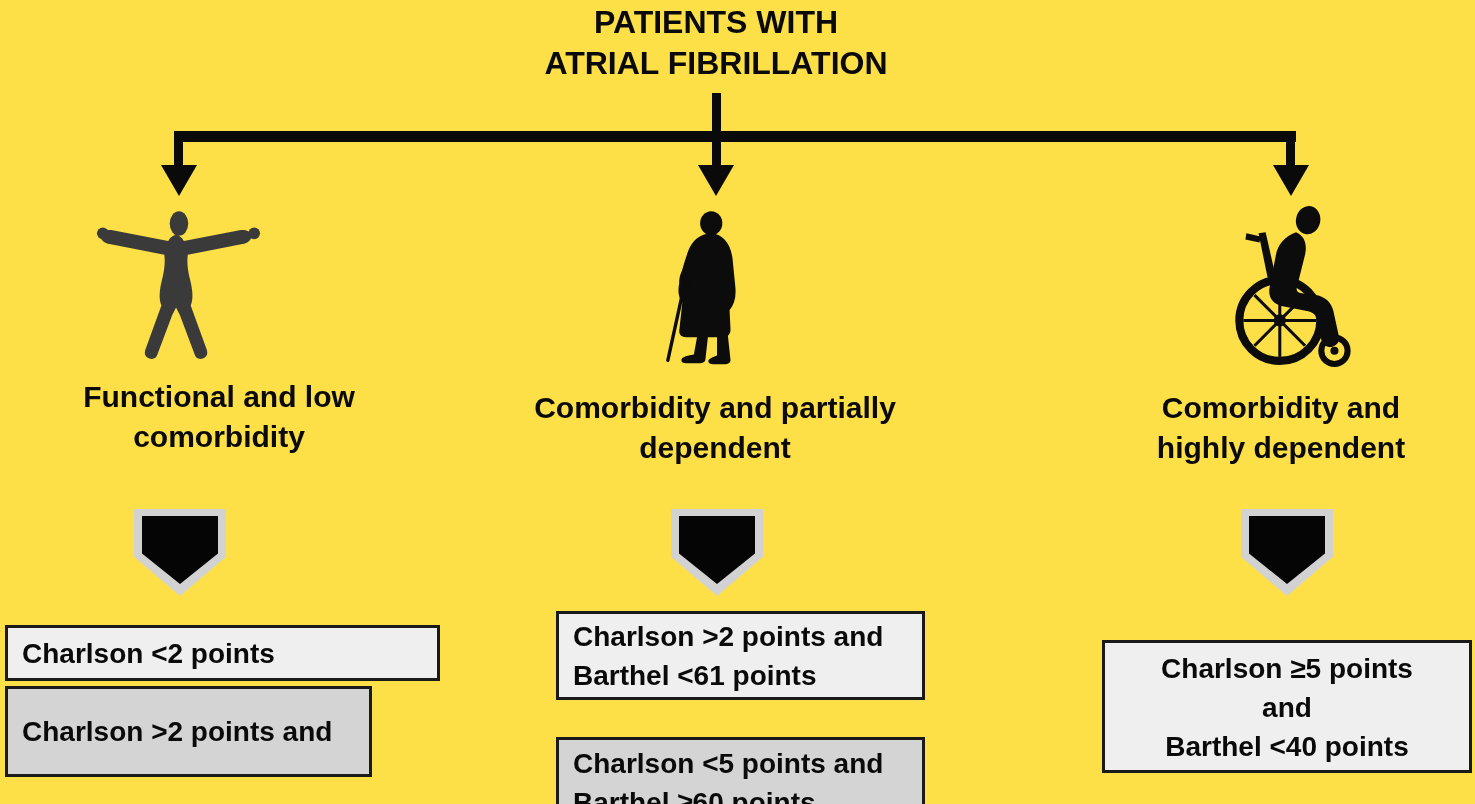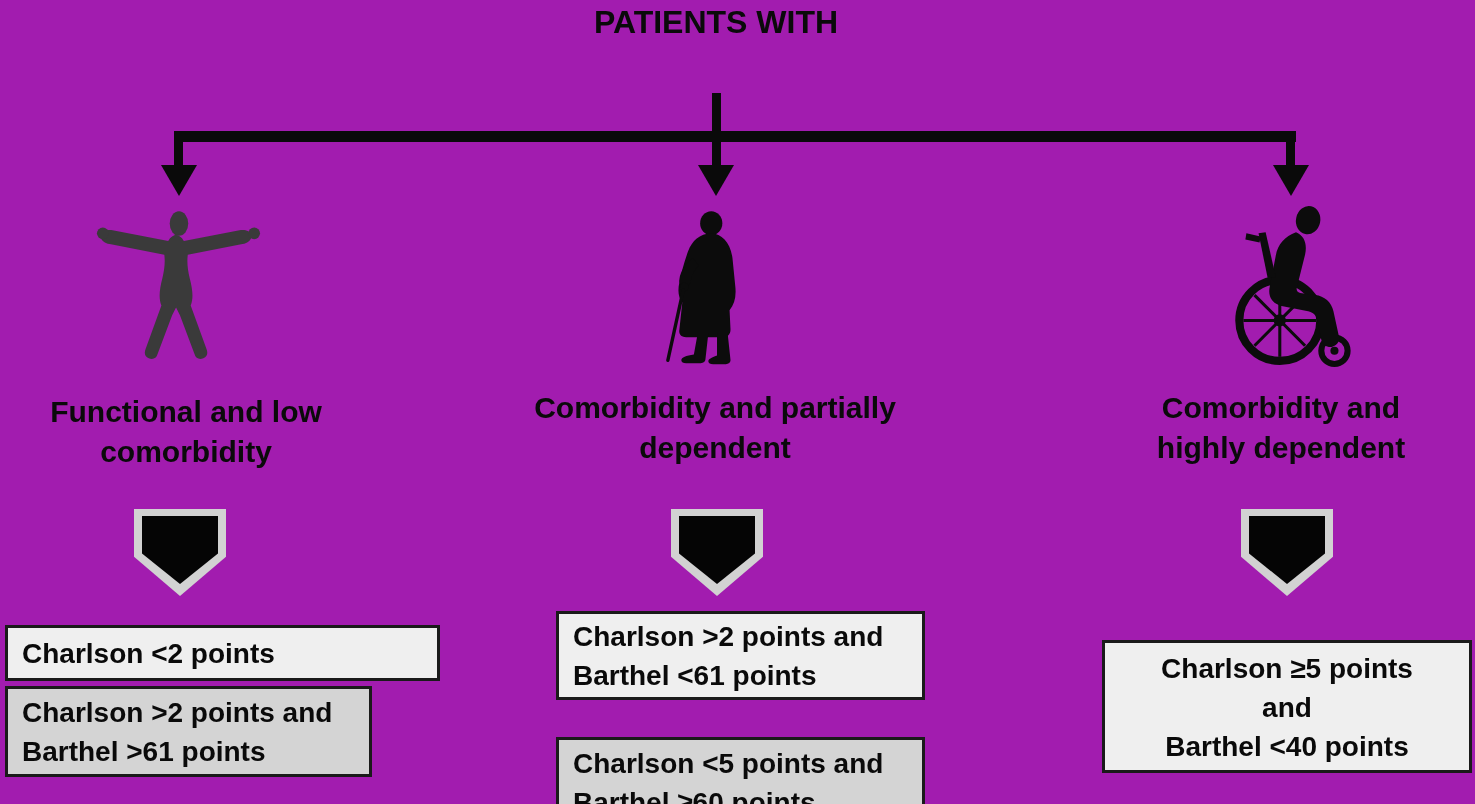--- a/index.html
+++ b/index.html
@@ -1,19 +1,19 @@
 <!DOCTYPE html>
 <html><head>
 <meta charset="utf-8">
 <style>
   html,body{margin:0;padding:0;background:#ffffff;}
   .canvas{
     position:relative;
     width:1475px;height:804px;
-    background:#a21caf;
+    background:#fde047;
     font-family:"Liberation Sans", sans-serif;
     overflow:hidden;
   }
   .title{
     position:absolute;left:0;top:2px;width:1432px;
     text-align:center;font-weight:bold;font-size:32px;line-height:41px;
     color:#0a0a0a;letter-spacing:0px;
   }
   
   .hline{position:absolute;background:#0a0a0a;height:11px;}
@@ -54,20 +54,21 @@
   .crit-box.centered{text-align:center;}
   .crit-line{display:block;}
 </style>
 </head>
 <body>
 
 <div class="canvas">
 
   <div class="title">
     <div>PATIENTS WITH</div>
+    <div>ATRIAL FIBRILLATION</div>
   </div>
 
   <div class="vline" style="left:712px;top:93px;height:72px;"></div>
   <div class="hline" style="left:174px;top:131px;width:1122px;"></div>
   <div class="vline" style="left:174px;top:131px;height:36px;"></div>
   <div class="vline" style="left:1286px;top:131px;height:36px;"></div>
   <div class="arrowhead" style="left:161px;top:165px;"></div>
   <div class="arrowhead" style="left:698px;top:165px;"></div>
   <div class="arrowhead" style="left:1273px;top:165px;"></div>
 
@@ -119,21 +120,21 @@
       <ellipse cx="74" cy="17" rx="12" ry="14" transform="rotate(12 74 17)"></ellipse>
       <path d="M62,29 c-11,4 -18,12 -20,23 l-6,31 c-2,10 3,17 13,19 l25,5
                c5,1 8,4 9,9 l4,19 c1,5 6,8 11,7 c6,-2 8,-7 6,-12 l-5,-23
                c-2,-9 -9,-15 -18,-16 l-15,-2 c-3,-1 -4,-3 -3,-6 l8,-32
                c2,-10 0,-18 -9,-22 z"></path>
       <path d="M34,74 l-9,-44 l7,-1 l10,44 z"></path>
       <path d="M27,33 l-14,-3 l-1,6 l14,3 z"></path>
     </g>
   </svg>
 
-  <div class="cat-label" style="left:0px;top:392px;width:372px;">
+  <div class="cat-label" style="left:0px;top:377px;width:372px;padding-left:33px;">
     <div>Functional and low</div>
     <div>comorbidity</div>
   </div>
   <div class="cat-label" style="left:478px;top:388px;width:474px;">
     <div>Comorbidity and partially</div>
     <div>dependent</div>
   </div>
   <div class="cat-label" style="left:1090px;top:388px;width:382px;">
     <div>Comorbidity and</div>
     <div>highly dependent</div>
@@ -147,21 +148,20 @@
   </div>
   <div class="pent" style="left:1241px;top:509px;">
     <div class="pent-inner"></div>
   </div>
 
   <div class="crit-box light" style="left:5px;top:625px;width:435px;height:56px;">
     <span class="crit-line">Charlson &lt;2 points</span>
   </div>
   <div class="crit-box dark" style="left:5px;top:686px;width:367px;height:91px;">
     <span class="crit-line">Charlson &gt;2 points and</span>
-    <span class="crit-line">Barthel &gt;61 points</span>
   </div>
 
   <div class="crit-box light" style="left:556px;top:611px;width:369px;height:89px;">
     <span class="crit-line">Charlson &gt;2 points and</span>
     <span class="crit-line">Barthel &lt;61 points</span>
   </div>
   <div class="crit-box dark" style="left:556px;top:707px;width:369px;height:91px;margin-top:30px;">
     <span class="crit-line">Charlson &lt;5 points and</span>
     <span class="crit-line">Barthel ≥60 points</span>
   </div>

